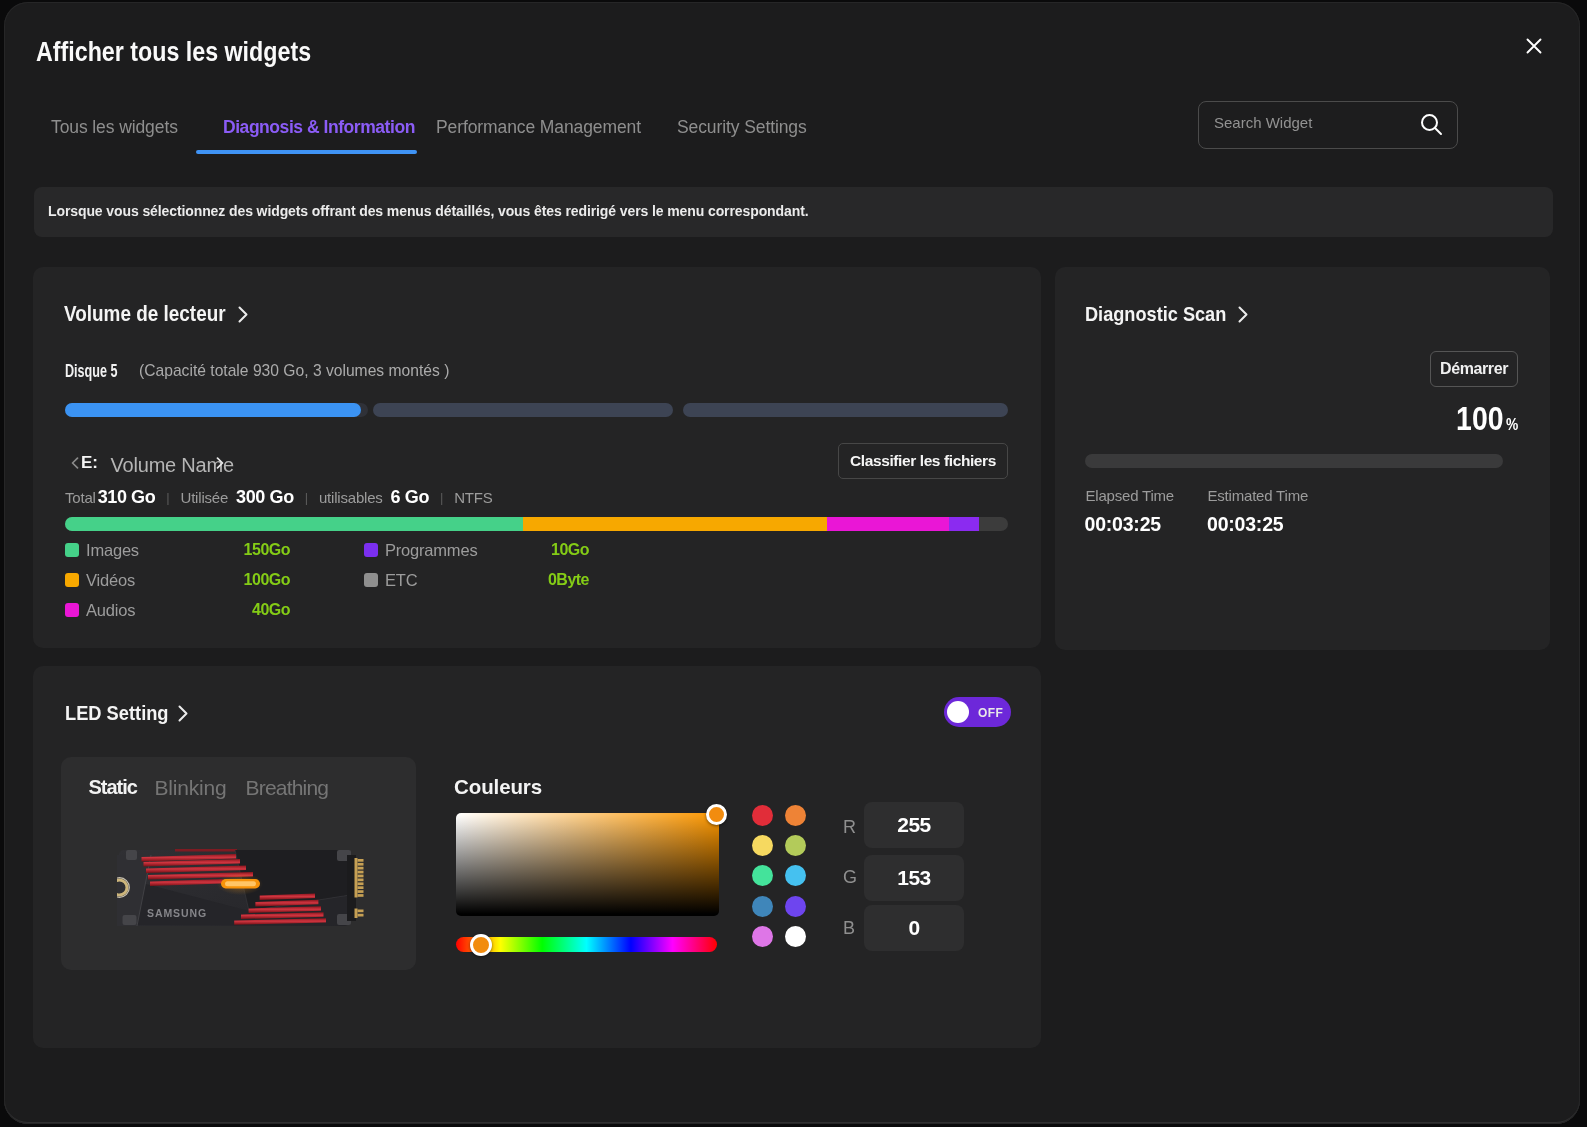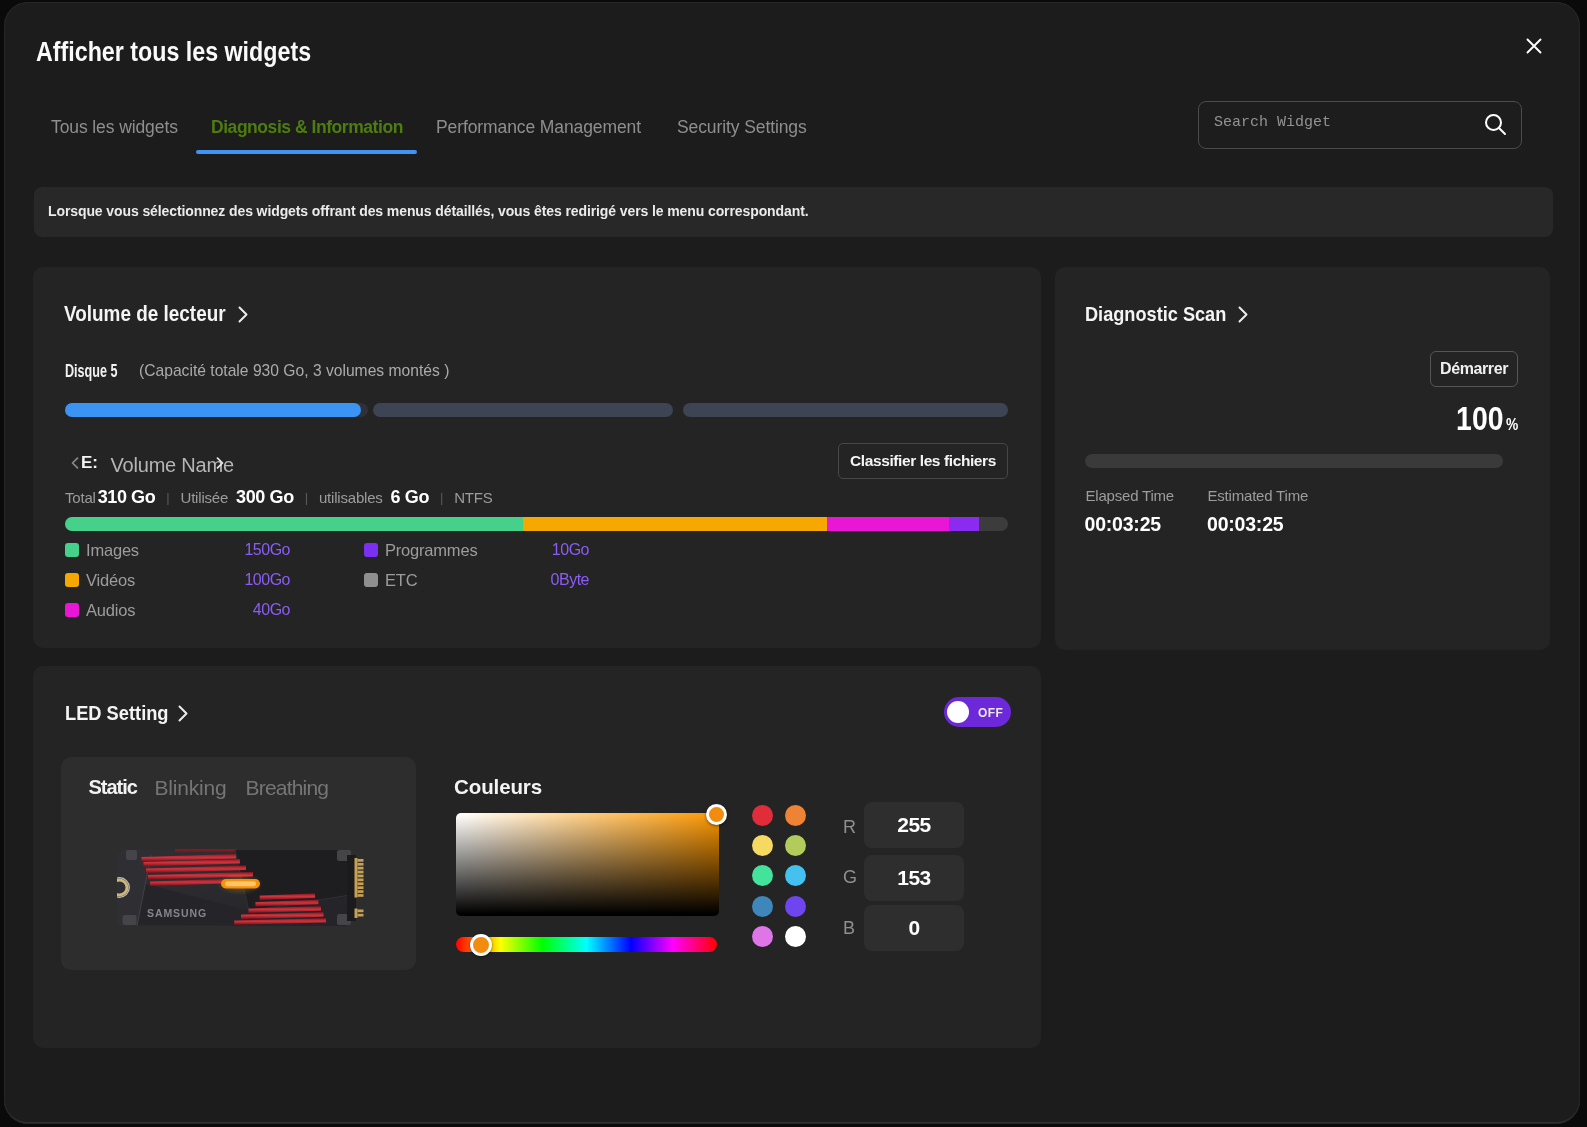--- a/index.html
+++ b/index.html
@@ -5,43 +5,43 @@
 * { margin:0; padding:0; box-sizing:border-box; }
 html,body { width:1587px; height:1127px; background:#0a0a0b; overflow:hidden;
   font-family:"Liberation Sans", sans-serif; }
 .abs { position:absolute; }
 #modal { position:absolute; left:4px; top:2px; width:1576px; height:1122px;
   background:#1c1c1d; border-radius:24px; box-shadow: inset 0 0 0 1px #262627, inset 0 -2px 0 #303031; }
 #title { left:36px; top:36px; font-size:28px; font-weight:bold; color:#fafafa;
   transform:scaleX(0.83); transform-origin:left top; white-space:nowrap; }
 
 .tab { top:117px; font-size:17.5px; color:#8e8e8e; letter-spacing:-0.1px; white-space:nowrap; }
-.tab.active { color:#4d7c0f; font-weight:bold; letter-spacing:-0.45px; }
+.tab.active { color:#8b5cf6; font-weight:bold; letter-spacing:-0.45px;margin-left:12px; }
 #underline { left:196px; top:150px; width:221px; height:4px; background:#3f93f5; border-radius:2px; }
-#search { left:1198px; top:101px; width:324px; height:48px; border:1.5px solid #4b4b4b;
-  border-radius:8px; background:#1d1d1e;font-family:Liberation Mono, monospace; }
+#search { left:1198px; top:101px; width:260px; height:48px; border:1.5px solid #4b4b4b;
+  border-radius:8px; background:#1d1d1e; }
 #search .ph { position:absolute; left:15px; top:12px; font-size:15px; color:#929292; }
 #search svg { position:absolute; right:13px; top:10px; }
 #banner { left:34px; top:187px; width:1519px; height:50px; background:#282829; border-radius:8px; }
 #banner .t { position:absolute; left:14px; top:16px; font-size:14px; font-weight:bold;
   color:#ebebeb; letter-spacing:-0.1px; white-space:nowrap; }
 .card { position:absolute; background:#242425; border-radius:10px; }
 #card-vol { left:33px; top:267px; width:1008px; height:381px; }
 #card-diag { left:1055px; top:267px; width:495px; height:383px; }
 #card-led { left:33px; top:666px; width:1008px; height:382px; }
 .hdr { font-size:19px; font-weight:bold; color:#f4f4f4; transform-origin:left top; white-space:nowrap; }
 .chev { position:absolute; }
 .gray { color:#9c9c9c; }
 .vbar { position:absolute; top:136px; height:14px; border-radius:7px; }
 .seg { position:absolute; top:0; height:14px; }
 #stackbar { position:absolute; left:32px; top:250px; width:943px; height:14px;
   border-radius:7px; background:#3c3c3c; overflow:hidden; }
 .lrow { position:absolute; font-size:16.5px; letter-spacing:-0.2px; }
 .sq { position:absolute; width:14px; height:14px; border-radius:3px; }
-.lval { position:absolute; font-weight:normal; color:#8b5cf6; text-align:right; font-size:16px; letter-spacing:-0.5px; }
+.lval { position:absolute; font-weight:bold; color:#84cc16; text-align:right; font-size:16px; letter-spacing:-0.5px; }
 #btn-classify { position:absolute; left:805px; top:176px; width:170px; height:36px;
   border:1px solid #474747; border-radius:5px; font-size:15.5px; font-weight:bold; color:#f5f5f5;
   text-align:center; line-height:34px; letter-spacing:-0.4px; }
 #dropdown { position:absolute; left:31px; top:84px; width:256px; height:36px;
   border:1px solid #505050; border-radius:6px; }
 #btn-start { position:absolute; left:375px; top:84px; width:88px; height:36px;
   border:1px solid #555; border-radius:6px; font-size:16px; font-weight:bold; color:#f0f0f0;
   text-align:center; line-height:34px; letter-spacing:-0.4px; }
 #diagbar { position:absolute; left:30px; top:187px; width:418px; height:14px;
   border-radius:7px; background:#3a3a3b; }

